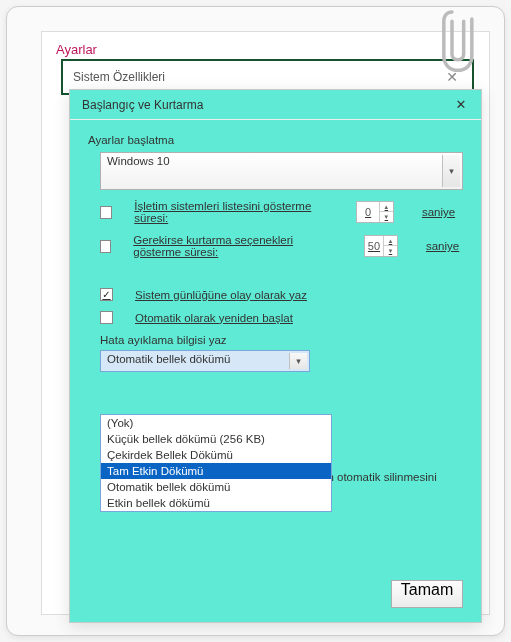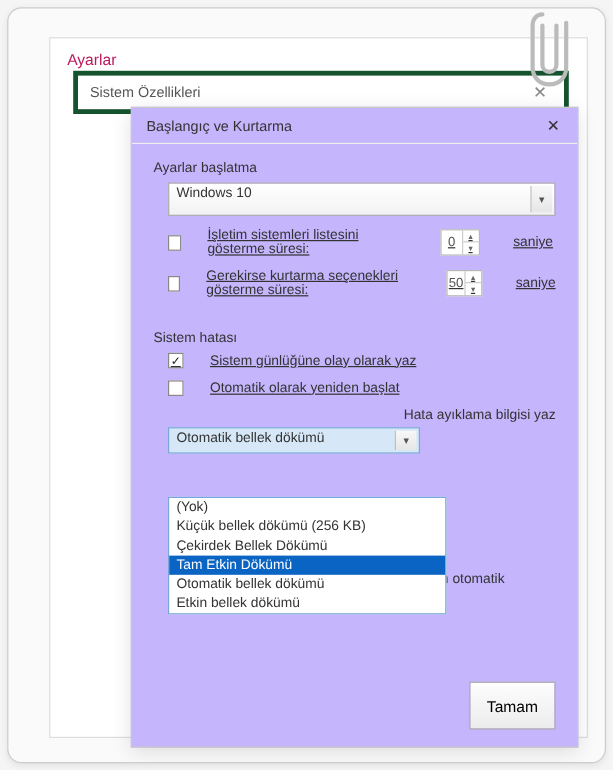--- a/index.html
+++ b/index.html
@@ -40,46 +40,45 @@
     padding: 10px 14px;
     font-size: 13px;
     color: #be185d;
   }
 
   .bg-sysprop {
     position: absolute;
     top: 52px; left: 54px; right: 30px;
     height: 36px;
     background: #fff;
-    border: 4px solid #14532d;
+    border: 2px solid #14532d;
   }
   .bg-sysprop .row {
     display: flex; align-items: center;
     height: 100%;
     padding: 0 10px;
     font-size: 12px;
     color: #555;
   }
   .bg-sysprop .close {
     margin-left: auto;
     width: 20px; height: 20px;
     color: #888;
     text-align: center; line-height: 20px;
     font-size: 14px;
   }
 
   .dlg {
     position: absolute;
     top: 82px; left: 62px; right: 22px; bottom: 12px;
-    background: #c4b5fd;
+    background: #5eead4;
     border: 1px solid #c8c8c8;
     box-shadow: 0 4px 16px rgba(0,0,0,0.12);
     display: flex;
     flex-direction: column;
-    margin-left: 40px;
   }
   .dlg-titlebar {
     display: flex; align-items: center;
     height: 30px;
     padding: 0 8px 0 12px;
     font-size: 12px;
     color: #333;
     border-bottom: 1px solid #eee;
   }
   .dlg-titlebar .close {
@@ -104,21 +103,21 @@
     color: #333;
     margin: 4px 0 6px 0;
   }
   .sub {
     margin-left: 12px;
     margin-bottom: 4px;
   }
   .sel-wide {
     margin-left: 12px;
     width: calc(100% - 12px);
-    height: 28px;
+    height: 38px;
     border: 1px solid #b0b0b0;
     background: linear-gradient(#fff,#f2f2f2);
     font-size: 11.5px;
     padding: 2px 22px 2px 6px;
     position: relative;
     color: #333;
   }
   .sel-wide .caret, .sel-narrow .caret {
     position: absolute; right: 2px; top: 2px; bottom: 2px;
     width: 18px;
@@ -201,25 +200,25 @@
     margin: 4px 0 0 12px;
     align-items: flex-start;
   }
   .wrapped .txt { flex:1; line-height:1.3; }
 
   .dlg-buttons {
     display:flex; justify-content:flex-end; gap:10px;
     padding: 10px 18px 14px 0;
   }
   .btn {
-    min-width: 72px; height: 40px;
+    min-width: 72px; height: 28px;
     border: 1px solid #adadad;
     background: linear-gradient(#fdfdfd,#ececec);
-    font-size: 13px;
-    display:flex; align-items:center; justify-content:center;
+    font-size: 16px;
+    display:flex; justify-content:center;
   }
 
   .disabled { color:#888; }
 </style>
 </head>
 <body>
 
 <div class="frame">
 
   <div class="clip">
@@ -276,33 +275,32 @@
           <span class="arrows">
               <div>▴</div>
               <div>▾</div>
             </span>
         </span>
         <span class="unit">saniye</span>
       </div>
 
       <div class="divider"></div>
 
-      <div class="group-hdr">Sistem hatası</div>
 
       <div class="row-line" style="margin-top:6px;">
         <span class="chk checked"></span>
         <span>Sistem günlüğüne olay olarak yaz</span>
       </div>
 
       <div class="row-line">
         <span class="chk"></span>
         <span>Otomatik olarak yeniden başlat</span>
       </div>
 
-      <div class="sub" style="margin-top:10px;text-align:right;">Hata ayıklama bilgisi yaz</div>
+      <div class="sub" style="margin-top:10px;">Hata ayıklama bilgisi yaz</div>
 
       <div class="sel-narrow">
         <span>Otomatik bellek dökümü</span>
         <span class="caret">▾</span>
       </div>
 
       <div class="dropdown-list" id="dd" style="top:294px;">
           <div class="opt">(Yok)</div>
           <div class="opt">Küçük bellek dökümü (256 KB)</div>
           <div class="opt">Çekirdek Bellek Dökümü</div>

